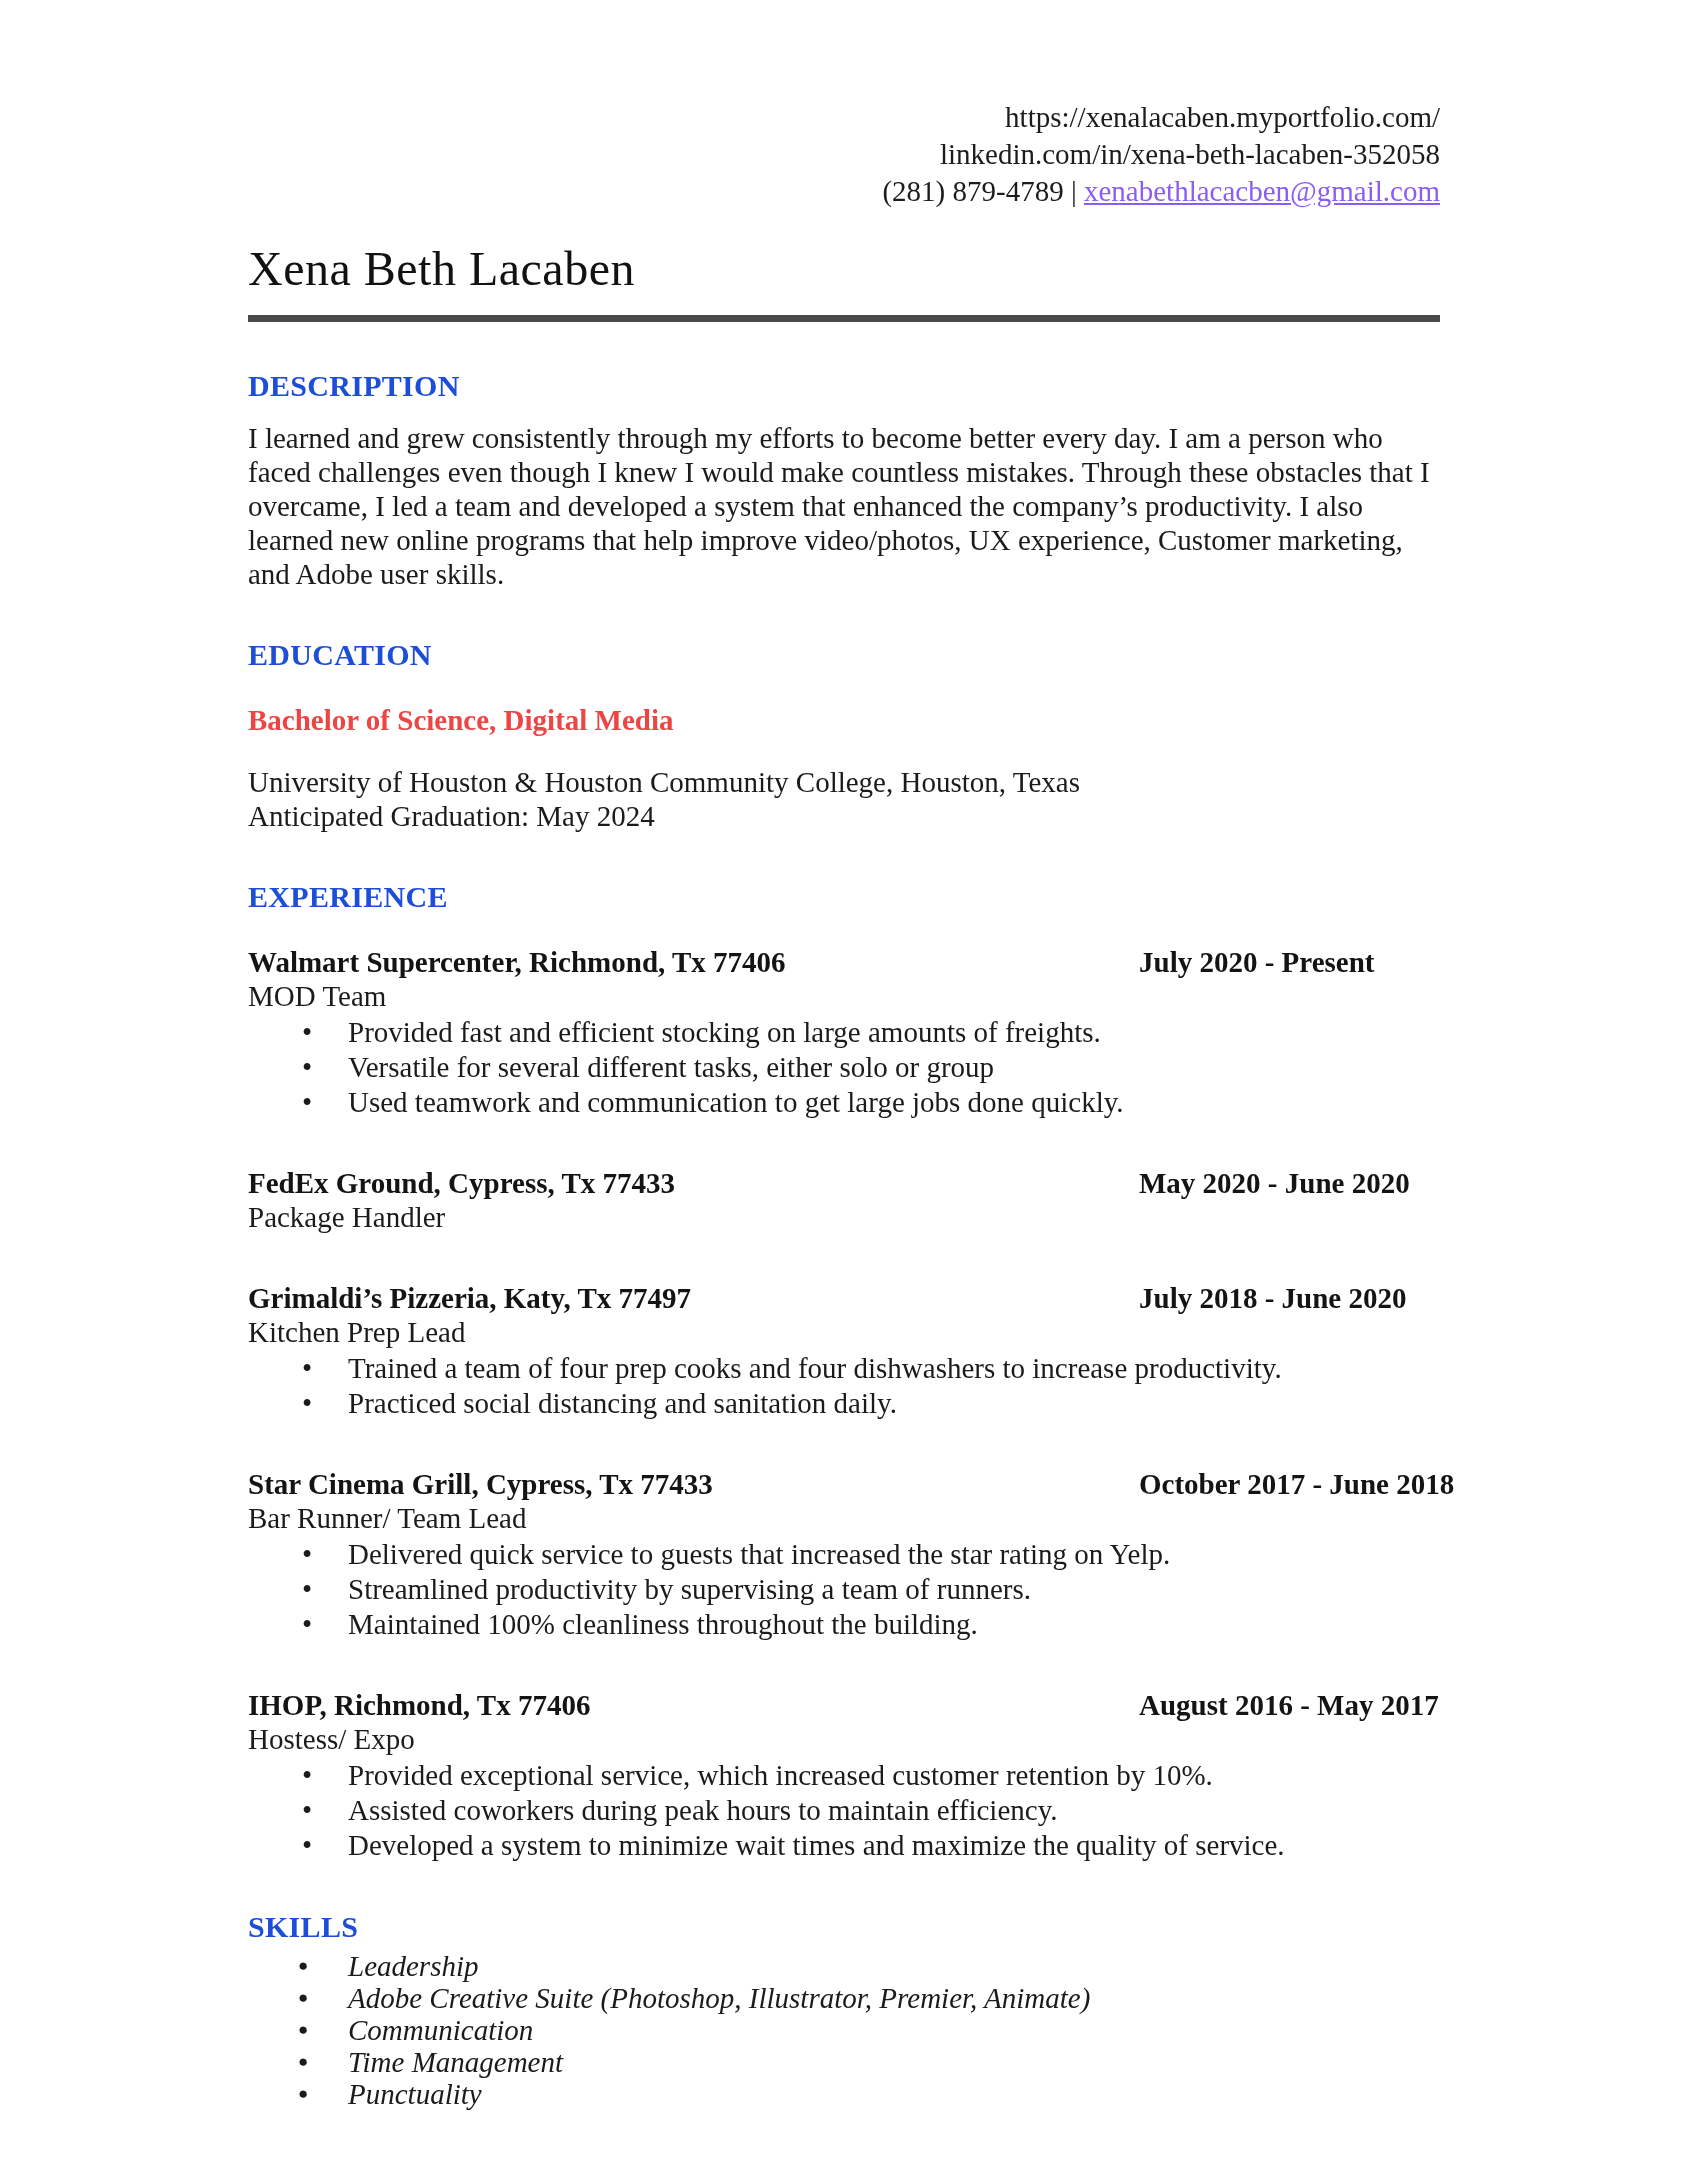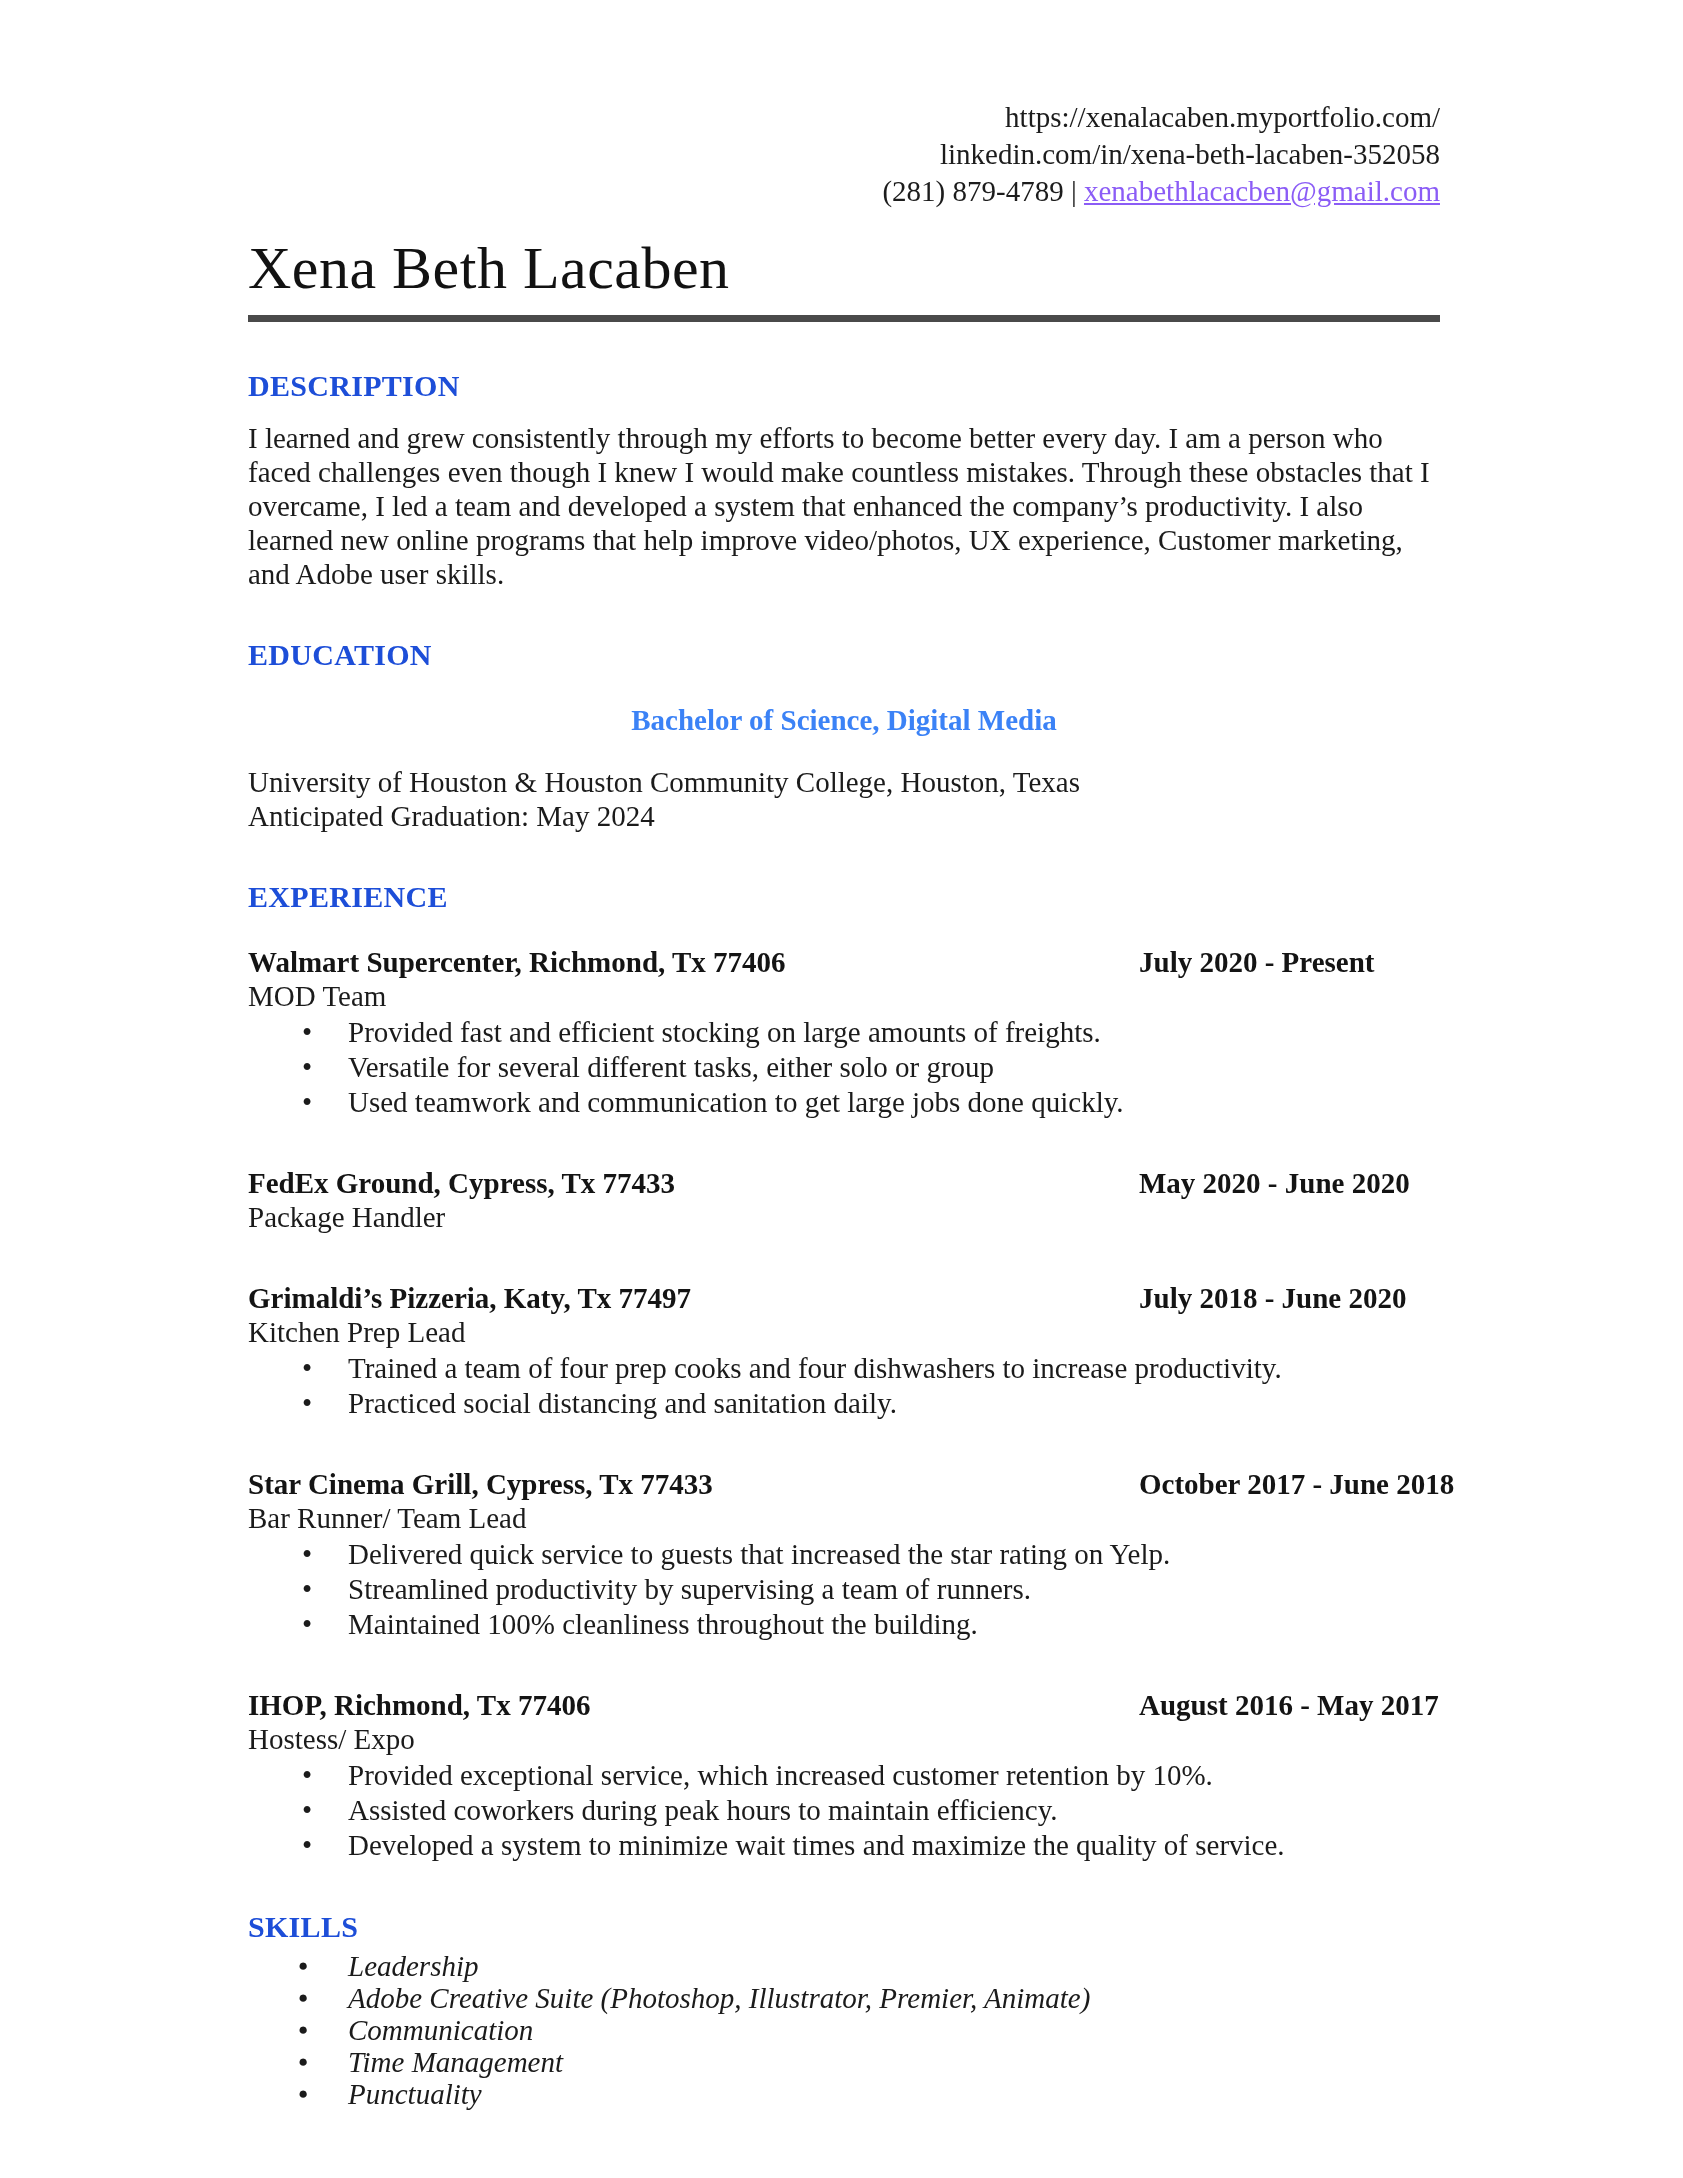--- a/index.html
+++ b/index.html
@@ -11,32 +11,32 @@
     color: #1b1b1b;
     font-size: 29px; line-height: 34px;
   }
   .page { width: 1683px; height: 2178px; padding: 99px 243px 59px 248px; overflow: hidden; }
 
   .contact { text-align: right; font-size: 29px; line-height: 37px; color: #1c1c1c; }
   .sep { white-space: pre; }
   .email-link { color: #8b5cf6; text-decoration: underline; cursor: pointer; }
 
   h1.name {
-    font-size: 60px; line-height: 61px; font-weight: 400;
+    font-size: 48px; line-height: 61px; font-weight: 400;
     margin: 28px 0 0 0; letter-spacing: 0.5px; color: #121212;
   }
   .rule { border: none; border-top: 7px solid #4a4a4a; margin: 16px 0 0 0; }
 
   .section-heading {
     font-size: 30px; line-height: 36px; font-weight: 700;
     color: #1d4ed8; letter-spacing: 0.3px; margin: 46px 0 0 0;
   }
   .description-body { margin: 17px 0 0 0; max-width: 1193px; }
 
-  .degree { font-weight: 700; margin-top: 30px; color: #3b82f6; text-align: center; }
+  .degree { font-weight: 700; margin-top: 30px; color: #ef4444; }
   .edu-lines { margin-top: 28px; }
 
   .jobs { margin-top: 2px; }
   .job { margin-top: 30px; }
   .job + .job { margin-top: 46px; }
   .job-header { display: flex; }
   .job-title { font-weight: 700; flex: 0 0 891px; width: 891px; color: #141414; }
   .job-dates { font-weight: 700; white-space: nowrap; color: #141414; text-align: right; }
   .job-role { line-height: 35px; }
   .bullets { margin-top: 1px; }

